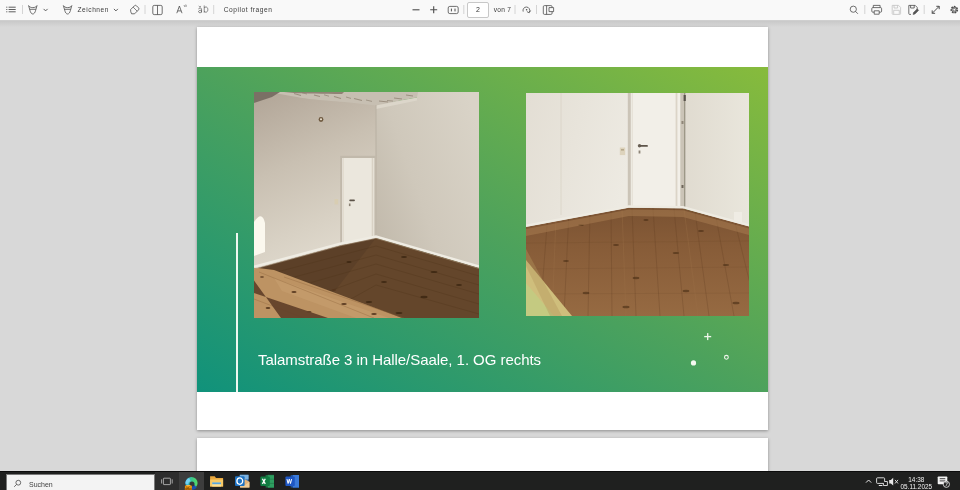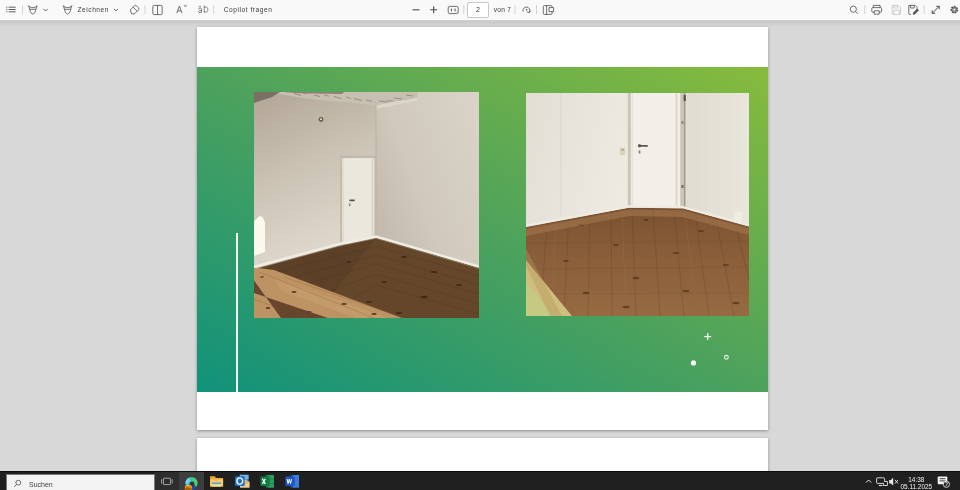--- a/index.html
+++ b/index.html
@@ -308,20 +308,21 @@
           <path d="M0,136 L103,116.5 L157,117.3 L223,135.5 L223,142 L157,124 L103,123 L0,143 Z" fill="#a87c50" opacity="0.55"></path>
 
           <path d="M0,167 L46,223 L0,223 Z" fill="#cfbe7c"></path>
           <path d="M0,190 L28,223 L0,223 Z" fill="#c2cc83" opacity="0.85"></path>
           <path d="M0,156 L36,223 L24,223 L0,173 Z" fill="#b4955c" opacity="0.4"></path>
           </g>
 
           <path d="M0,132.6 L103,113.4 L157,114.2 L223,132.2" stroke="#eeebe2" stroke-width="2.2" fill="none"></path>
         </svg>
         <div id="vline"></div>
+        <div id="title">Talamstraße 3 in Halle/Saale, 1. OG rechts</div>
         <svg id="decor" width="70" height="60" viewBox="0 0 70 60">
           <rect x="27.2" y="13.95" width="7" height="1.3" fill="#eef5ea"></rect>
           <rect x="30.05" y="11.1" width="1.3" height="7" fill="#eef5ea"></rect>
           <circle cx="16.5" cy="40.9" r="2.6" fill="#f4f8f0"></circle>
           <circle cx="49.4" cy="35.3" r="1.9" fill="none" stroke="#eef5ea" stroke-width="1.1"></circle>
         </svg>
       </div>
     </div>
     <div class="page" id="page3"></div>
   </div>

